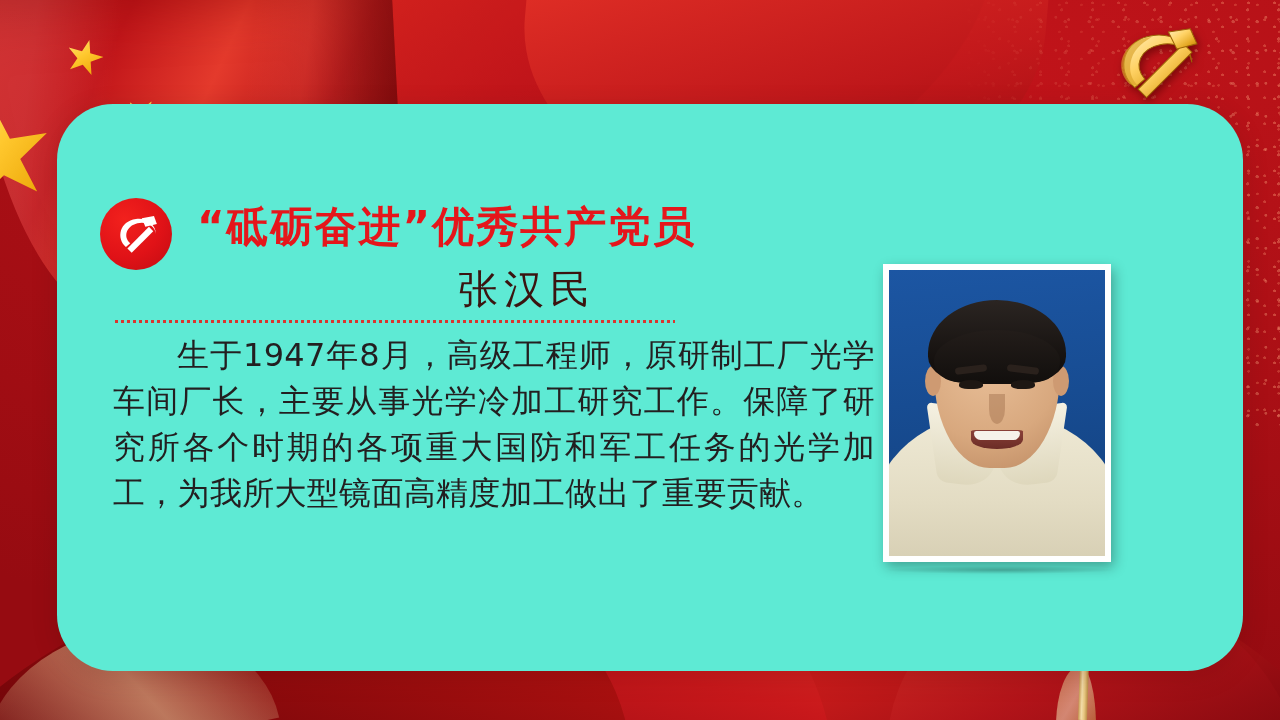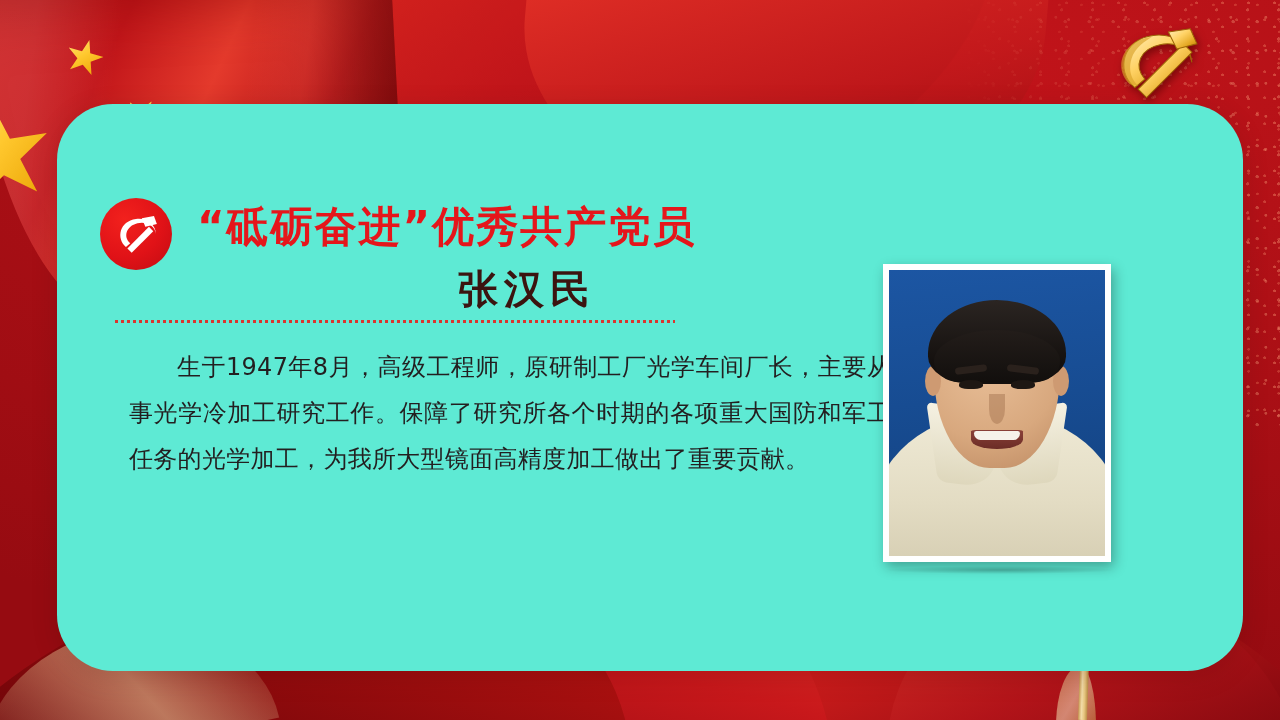--- a/index.html
+++ b/index.html
@@ -160,43 +160,42 @@
     font-size:42px;font-weight:bold;
     letter-spacing:2px;
     line-height:1.18;
     font-family:"DejaVu Sans","Liberation Sans",sans-serif;
     white-space:nowrap;
   }
   .name{
     position:absolute;left:140px;top:158px;width:660px;
     text-align:center;
     color:#3B1410;
-    font-size:40px;font-weight:bold;
+    font-size:40px;font-weight:normal;
     letter-spacing:6px;
     font-family:"DejaVu Serif","Liberation Serif",serif;
   }
 
   
   .divider{
     position:absolute;left:58px;top:216px;width:560px;height:3px;
     background-image:linear-gradient(to right,#D9362F 0 3px, rgba(0,0,0,0) 3px 6px);
     background-size:6px 3px;background-repeat:repeat-x;
   }
 
   
   .body-text{
-    position:absolute;left:72px;top:228px;width:762px;
+    position:absolute;left:56px;top:228px;width:762px;
     color:#231F20;
-    font-size:24px;
+    font-size:32px;
     line-height:46px;
     text-align:justify;
     text-indent:2em;
     letter-spacing:.3px;
     font-family:"DejaVu Sans","Liberation Sans",sans-serif;
-    margin-top:12px;
   }
 
   
   .photo-frame{
     position:absolute;left:826px;top:160px;width:228px;height:298px;
     background:#fff;
     padding:6px;
     box-sizing:border-box;
     box-shadow:3px 5px 12px rgba(0,0,0,.30);
   }

